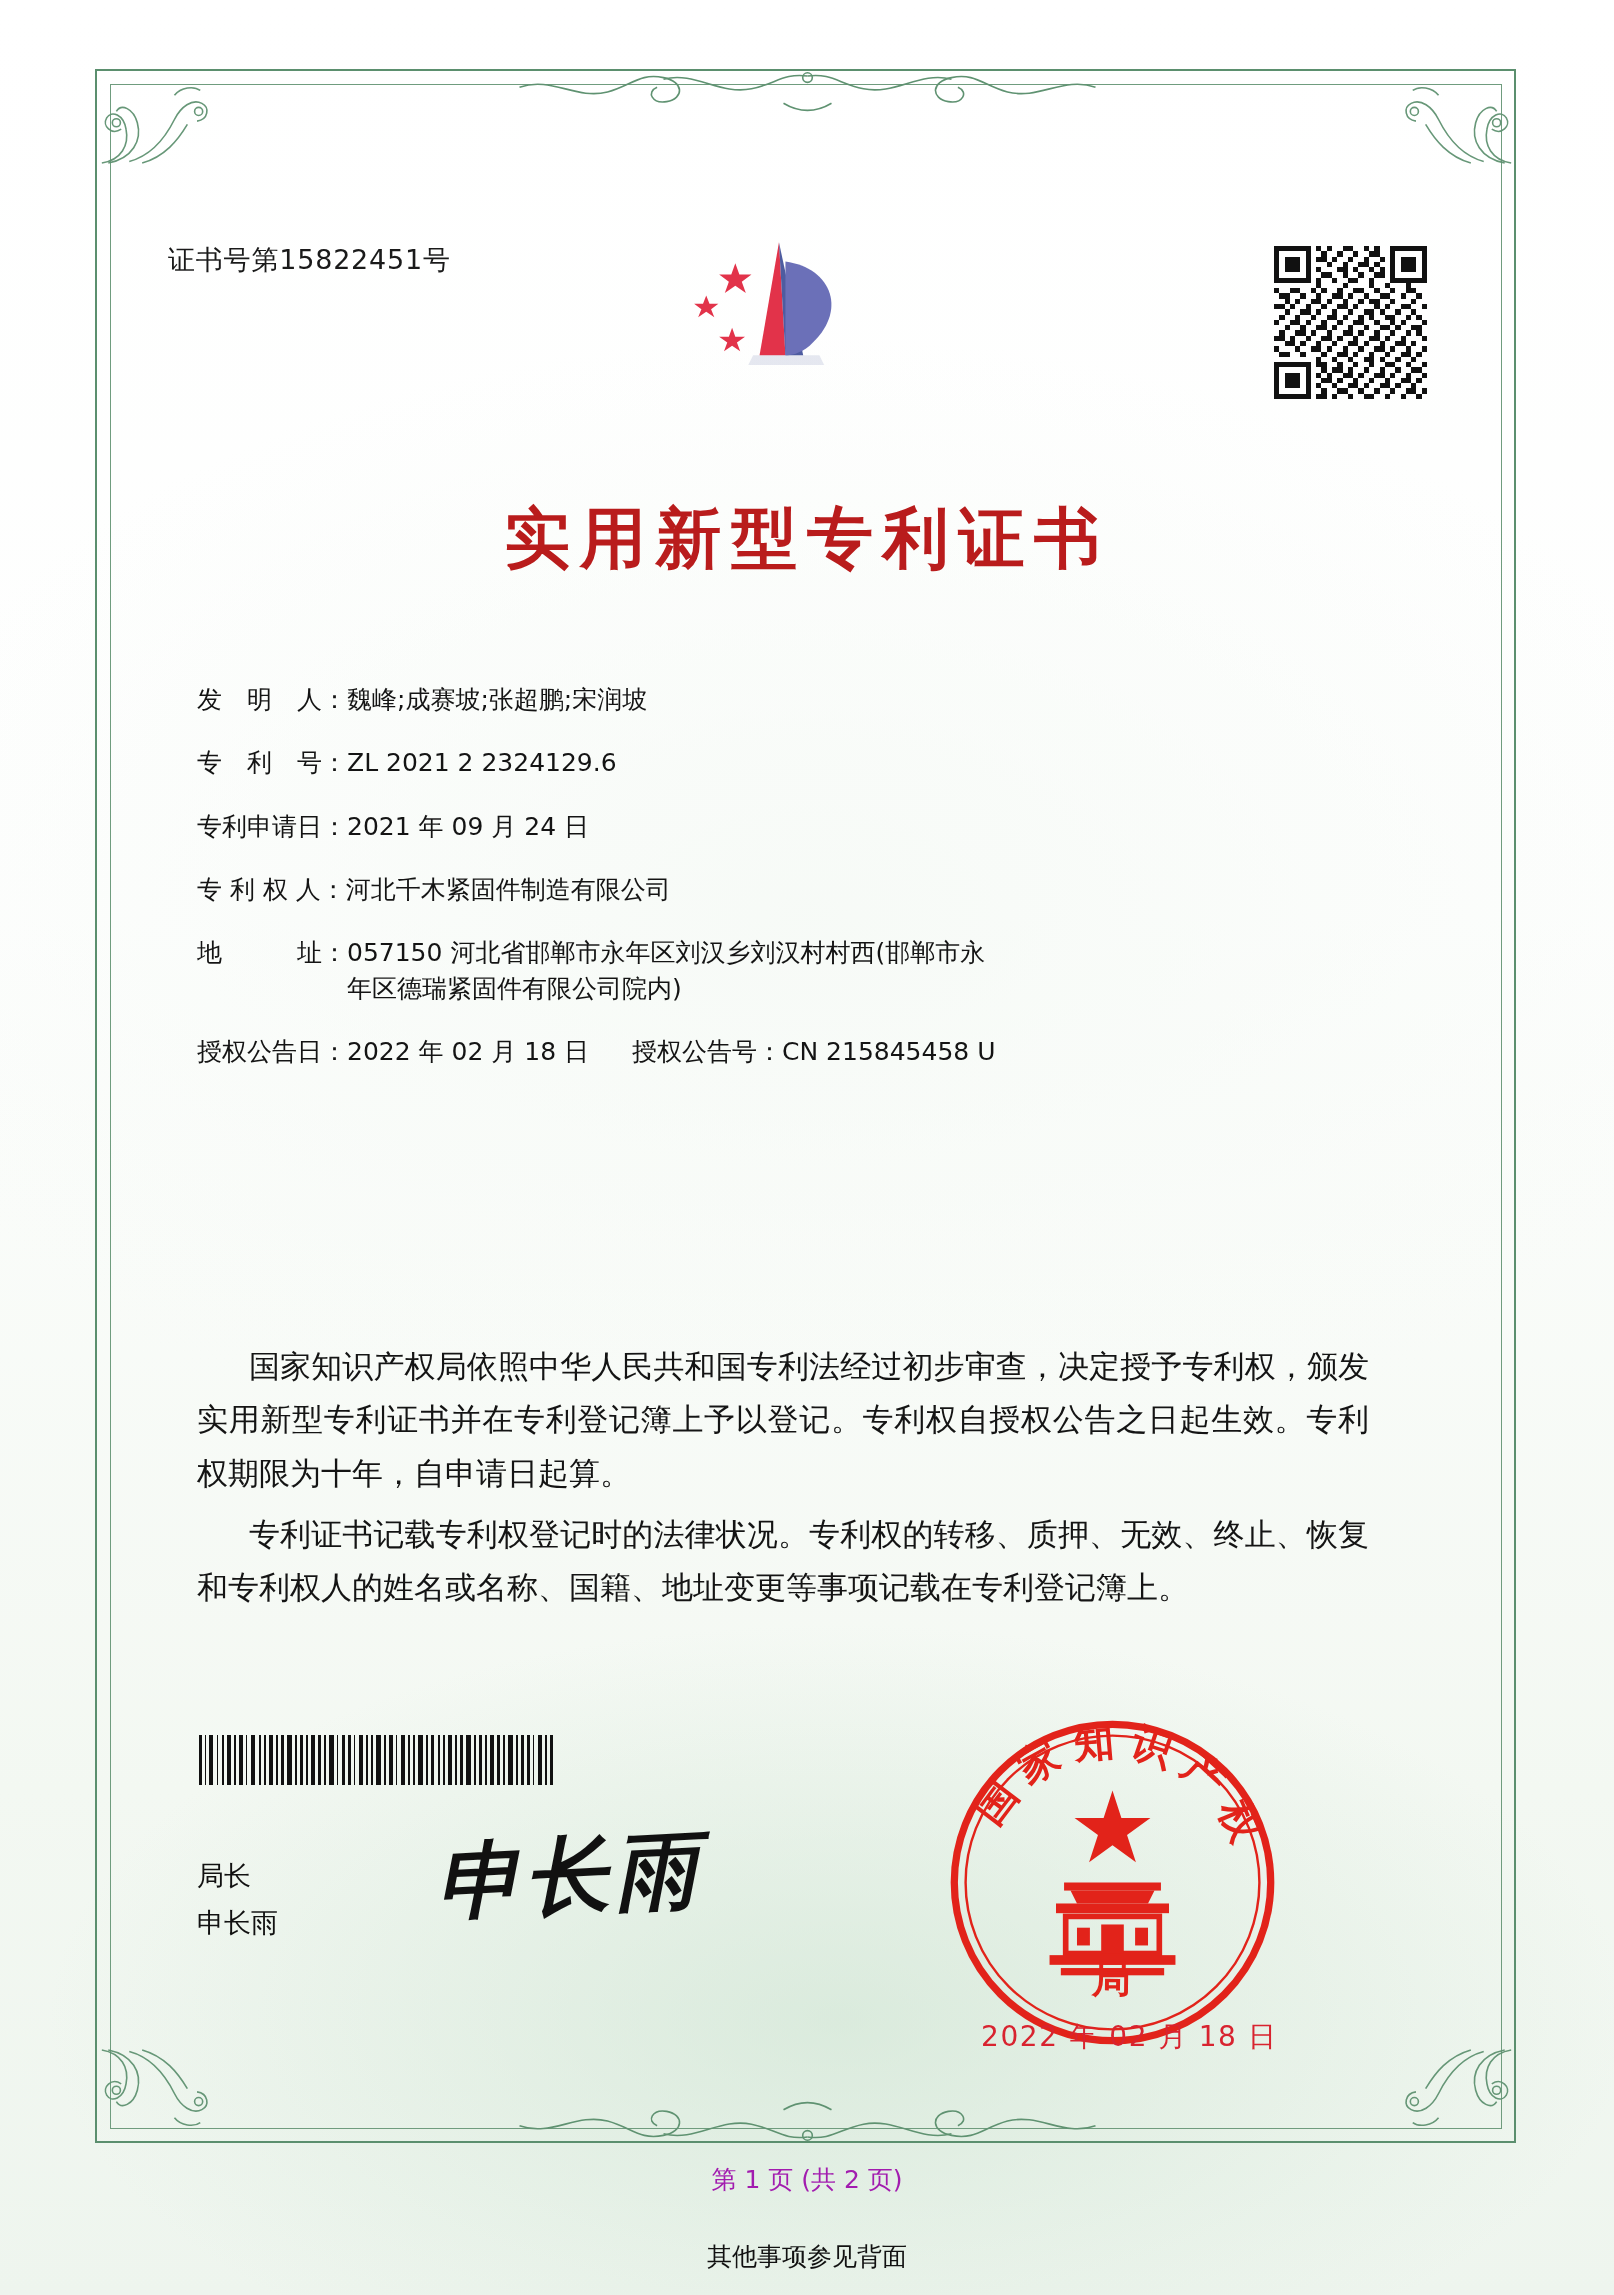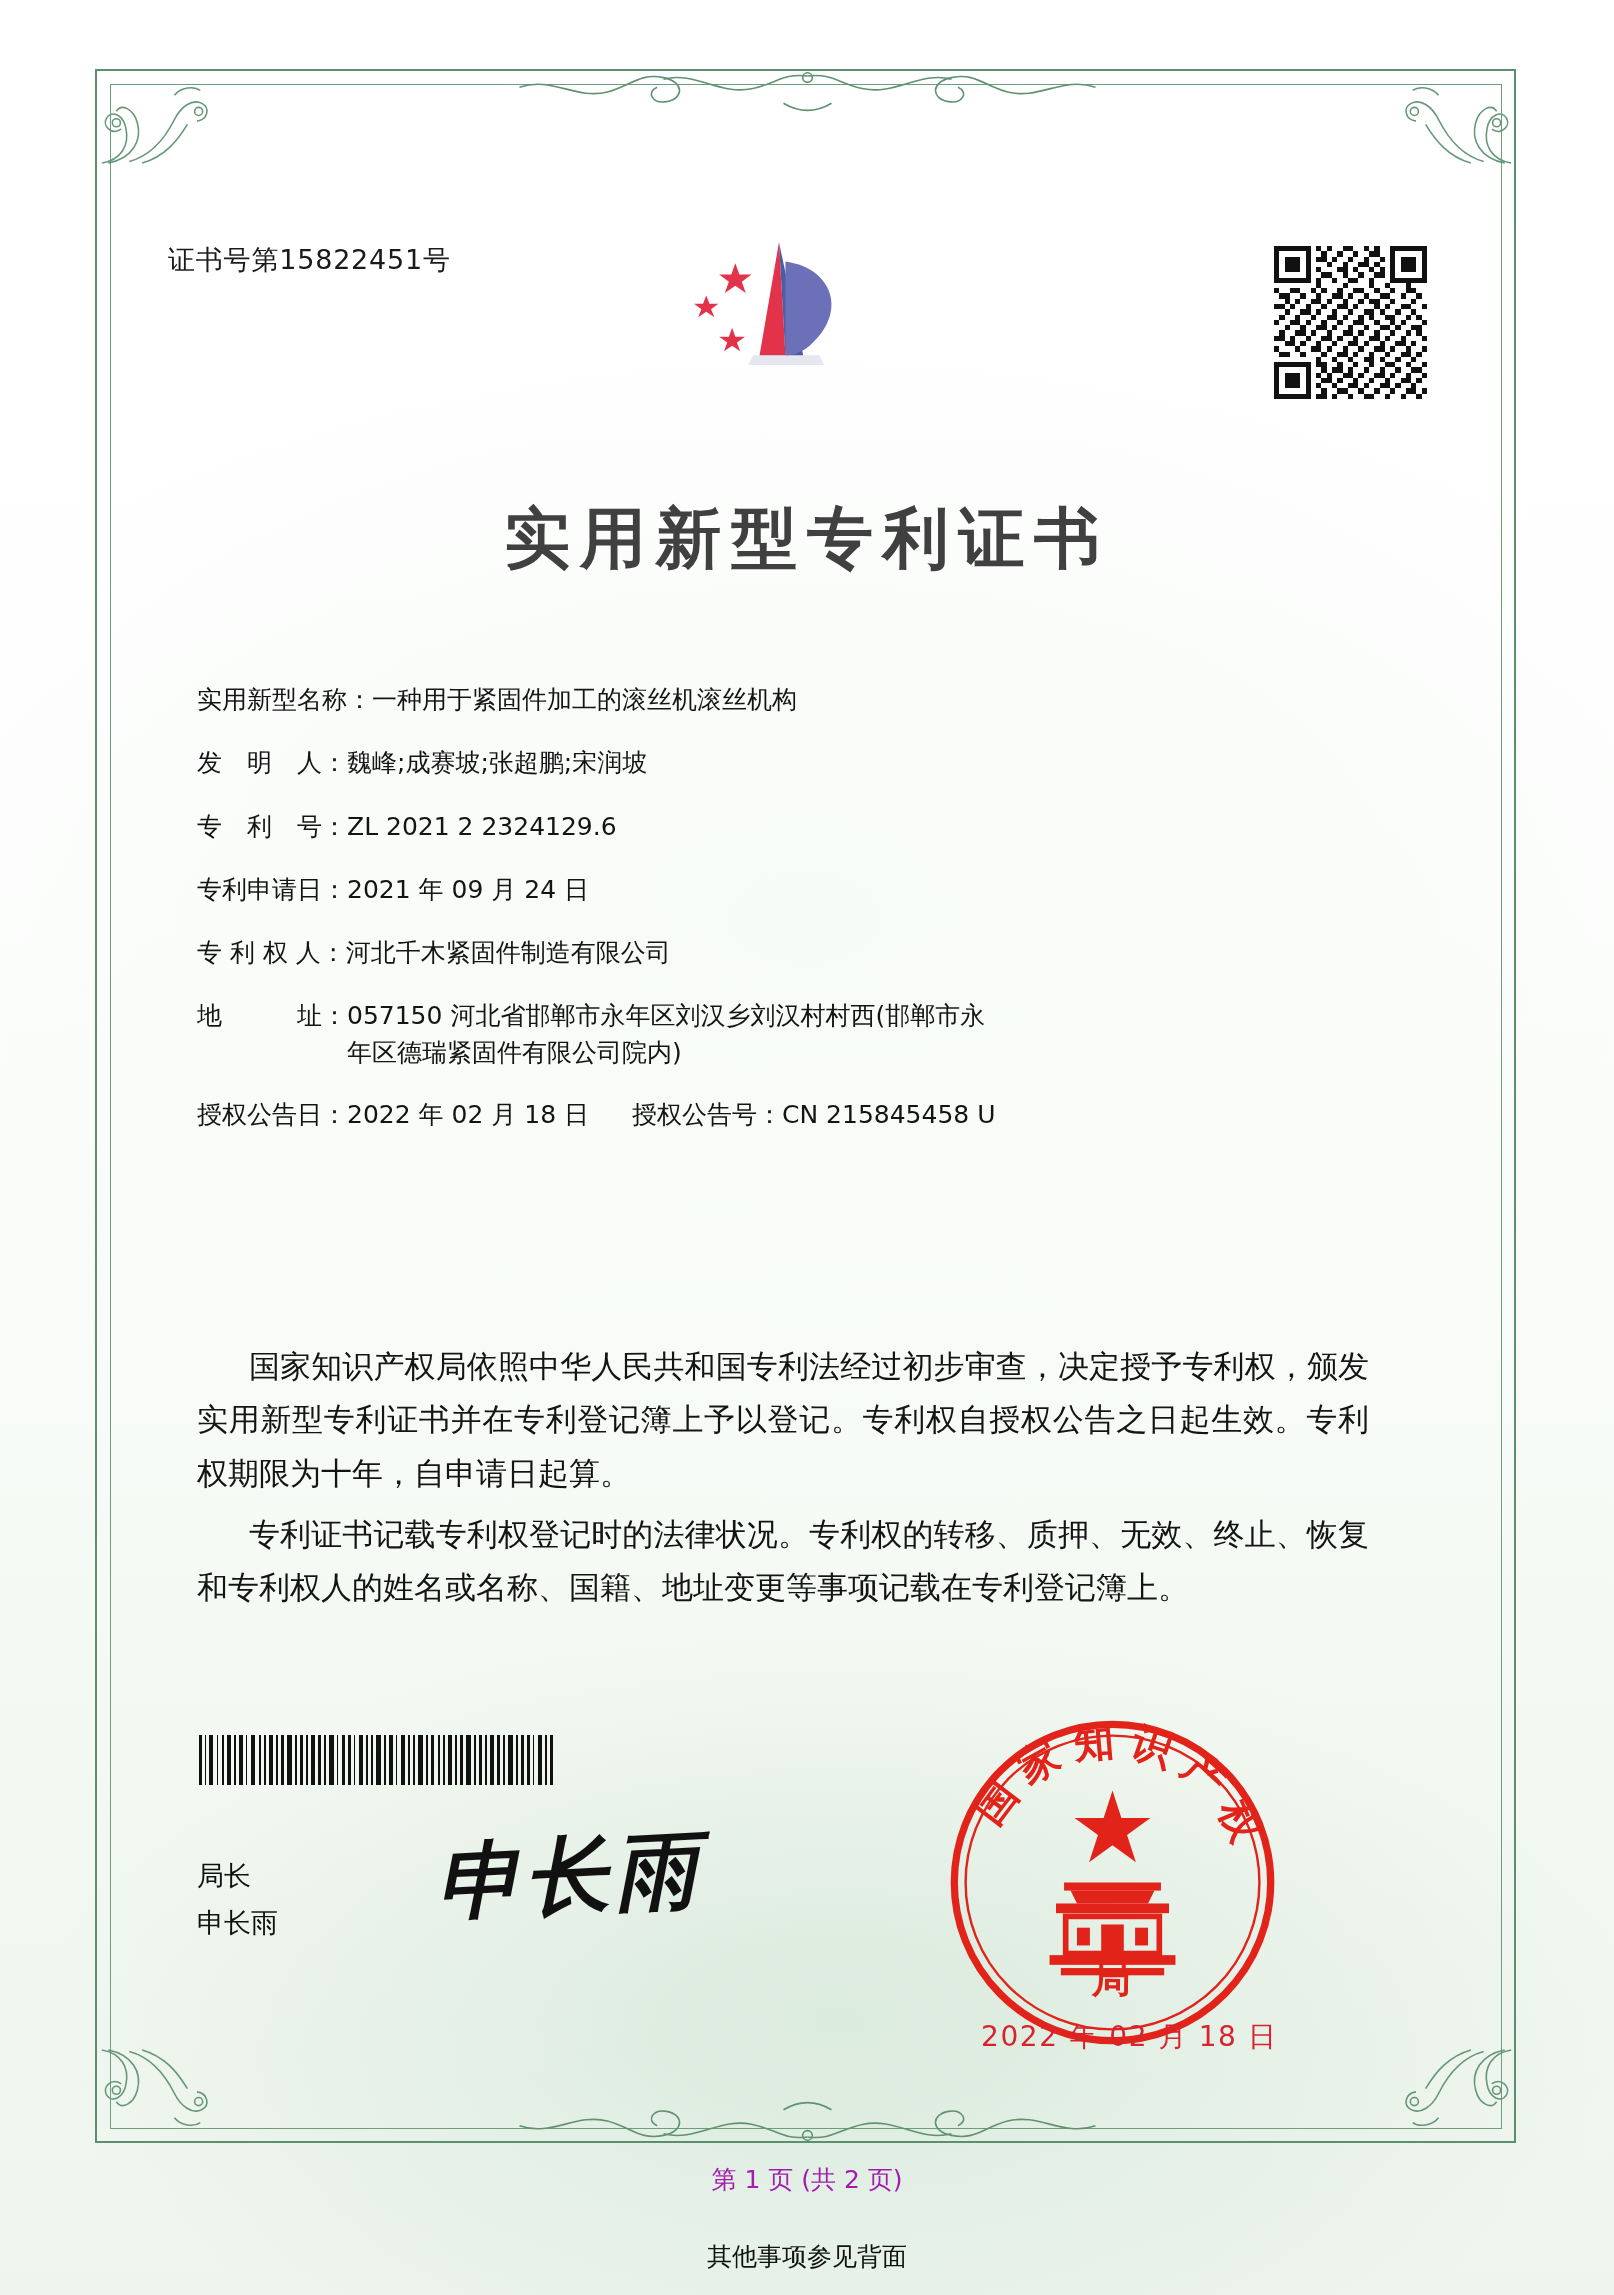--- a/index.html
+++ b/index.html
@@ -98,21 +98,21 @@
 
   
   .main-title {
     position: absolute;
     left: 0; right: 0; top: 494px;
     text-align: center;
     font-family: "DejaVu Serif", "Liberation Serif", serif;
     font-weight: bold;
     font-size: 66px;
     letter-spacing: 9.7px;
-    color: #404040;
+    color: #b91c1c;
   }
 
   
   .fields {
     position: absolute;
     left: 197px; top: 682px;
     width: 1170px;
   }
   .field-row {
     display: flex;
@@ -550,24 +550,20 @@
           <rect x="21" y="7" width="1" height="1"></rect>
           <rect x="25" y="7" width="1" height="1"></rect>
       </g>
     </svg>
   </div>
 
   <div class="main-title">实用新型专利证书</div>
 
   <div class="fields">
 
-    <div class="field-row">
-      <span class="field-label">实用新型名称：</span>
-      <span class="field-value">一种用于紧固件加工的滚丝机滚丝机构</span>
-    </div>
 
     <div class="field-row">
       <span class="field-label">发　明　人：</span>
       <span class="field-value">魏峰;成赛坡;张超鹏;宋润坡</span>
     </div>
 
     <div class="field-row">
       <span class="field-label">专　利　号：</span>
       <span class="field-value">ZL 2021 2 2324129.6</span>
     </div>

